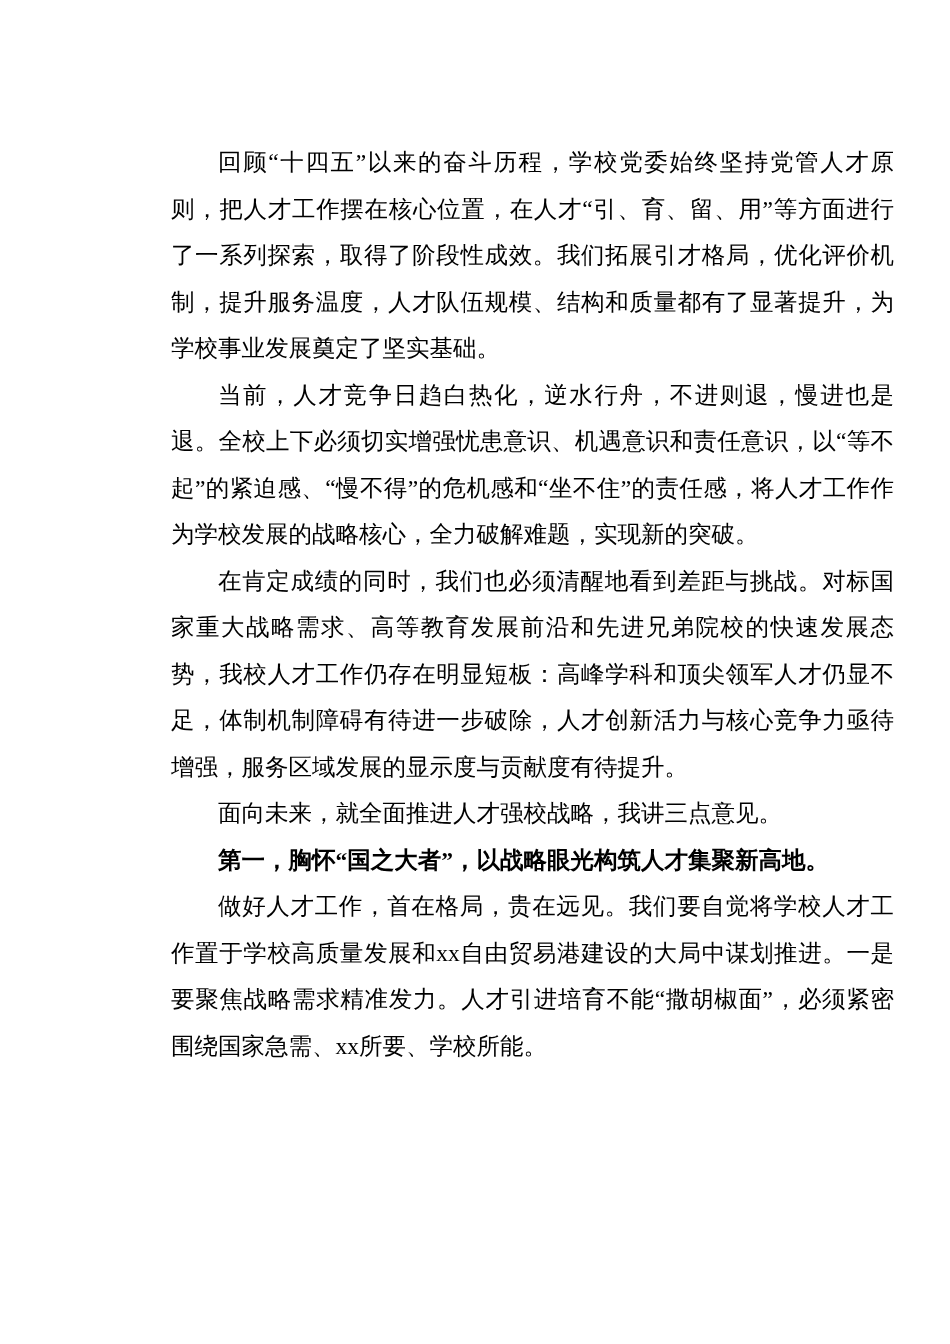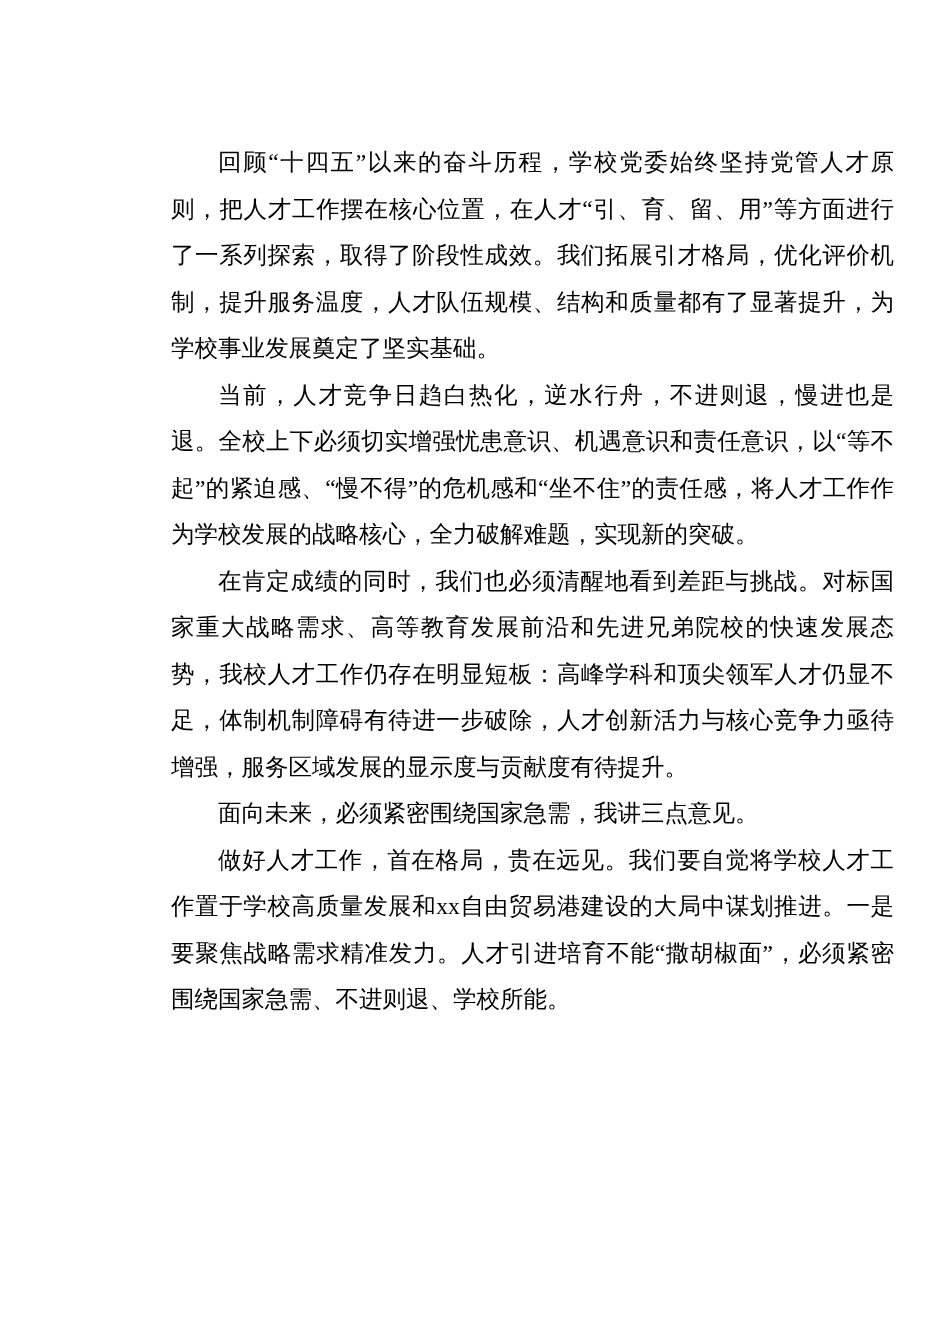--- a/index.html
+++ b/index.html
@@ -39,16 +39,17 @@
   }
 </style>
 </head>
 <body>
 
 <div class="page">
   <div class="doc-body" id="doc-body">
       <p>回顾“十四五”以来的奋斗历程，学校党委始终坚持党管人才原则，把人才工作摆在核心位置，在人才“引、育、留、用”等方面进行了一系列探索，取得了阶段性成效。我们拓展引才格局，优化评价机制，提升服务温度，人才队伍规模、结构和质量都有了显著提升，为学校事业发展奠定了坚实基础。</p>
       <p>当前，人才竞争日趋白热化，逆水行舟，不进则退，慢进也是退。全校上下必须切实增强忧患意识、机遇意识和责任意识，以“等不起”的紧迫感、“慢不得”的危机感和“坐不住”的责任感，将人才工作作为学校发展的战略核心，全力破解难题，实现新的突破。</p>
       <p>在肯定成绩的同时，我们也必须清醒地看到差距与挑战。对标国家重大战略需求、高等教育发展前沿和先进兄弟院校的快速发展态势，我校人才工作仍存在明显短板：高峰学科和顶尖领军人才仍显不足，体制机制障碍有待进一步破除，人才创新活力与核心竞争力亟待增强，服务区域发展的显示度与贡献度有待提升。</p>
-      <p>面向未来，必须紧密围绕国家急需，我讲三点意见。</p>
-      <p>做好人才工作，首在格局，贵在远见。我们要自觉将学校人才工作置于学校高质量发展和xx自由贸易港建设的大局中谋划推进。一是要聚焦战略需求精准发力。人才引进培育不能“撒胡椒面”，必须紧密围绕国家急需、不进则退、学校所能。</p>
+      <p>面向未来，就全面推进人才强校战略，我讲三点意见。</p>
+      <p class="bold">第一，胸怀“国之大者”，以战略眼光构筑人才集聚新高地。</p>
+      <p>做好人才工作，首在格局，贵在远见。我们要自觉将学校人才工作置于学校高质量发展和xx自由贸易港建设的大局中谋划推进。一是要聚焦战略需求精准发力。人才引进培育不能“撒胡椒面”，必须紧密围绕国家急需、xx所要、学校所能。</p>
     </div>
 </div>
 
 </body></html>

